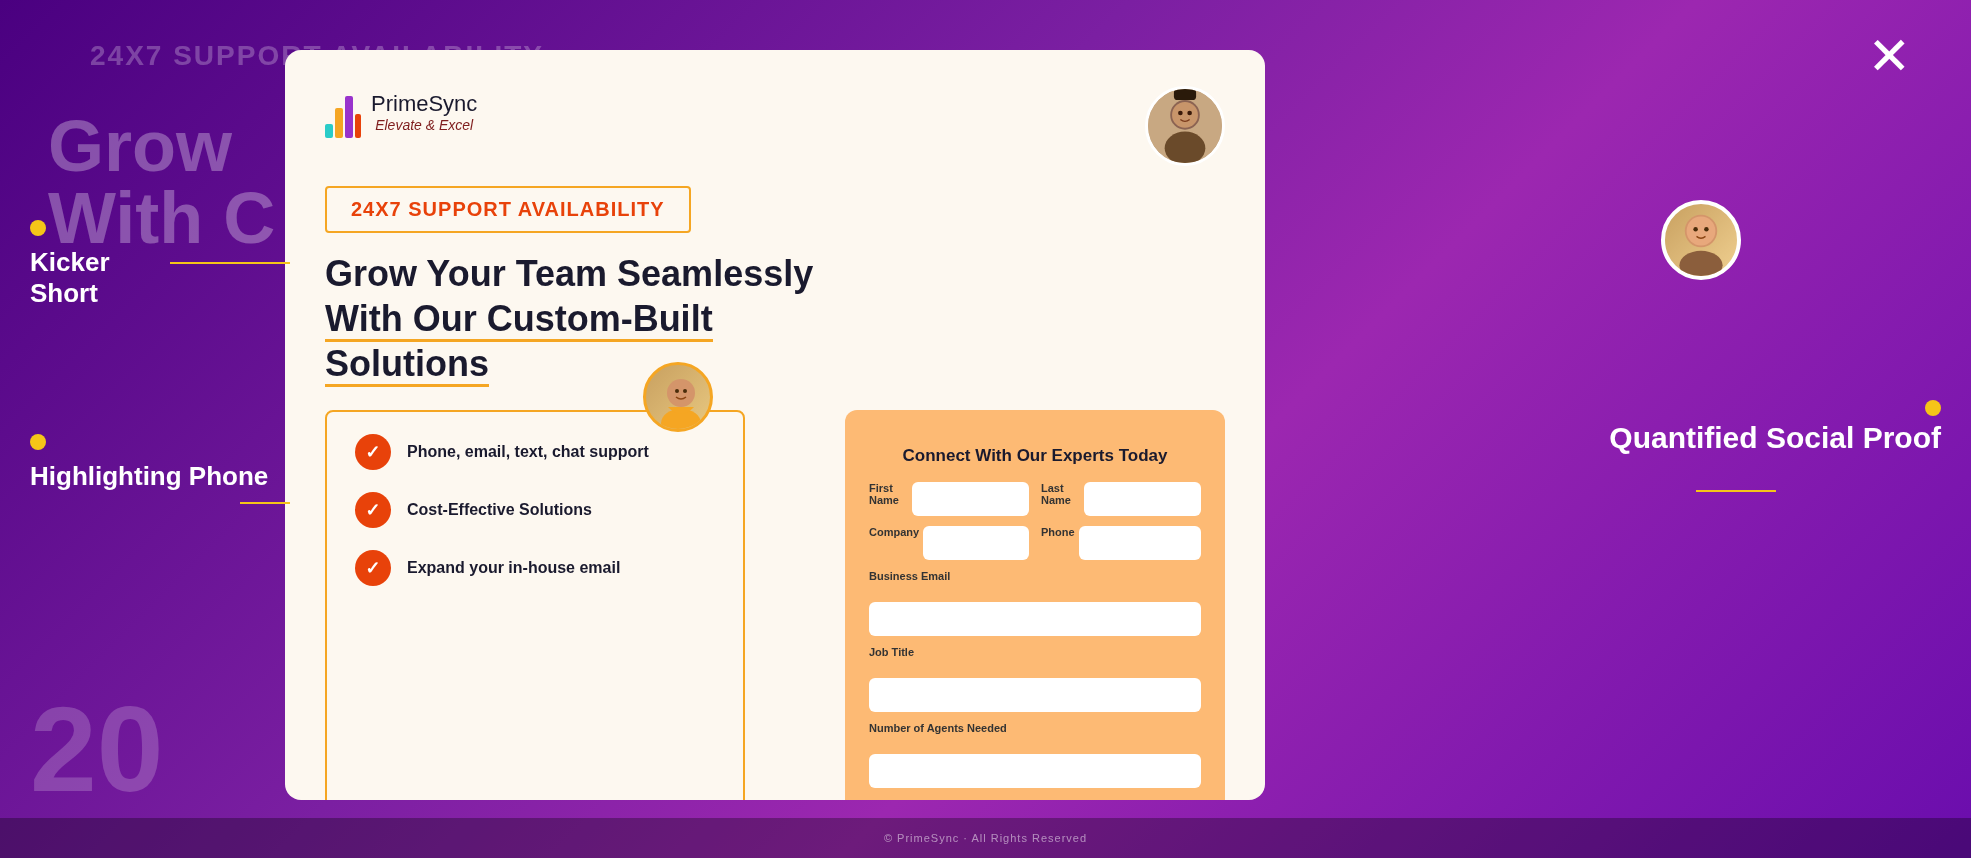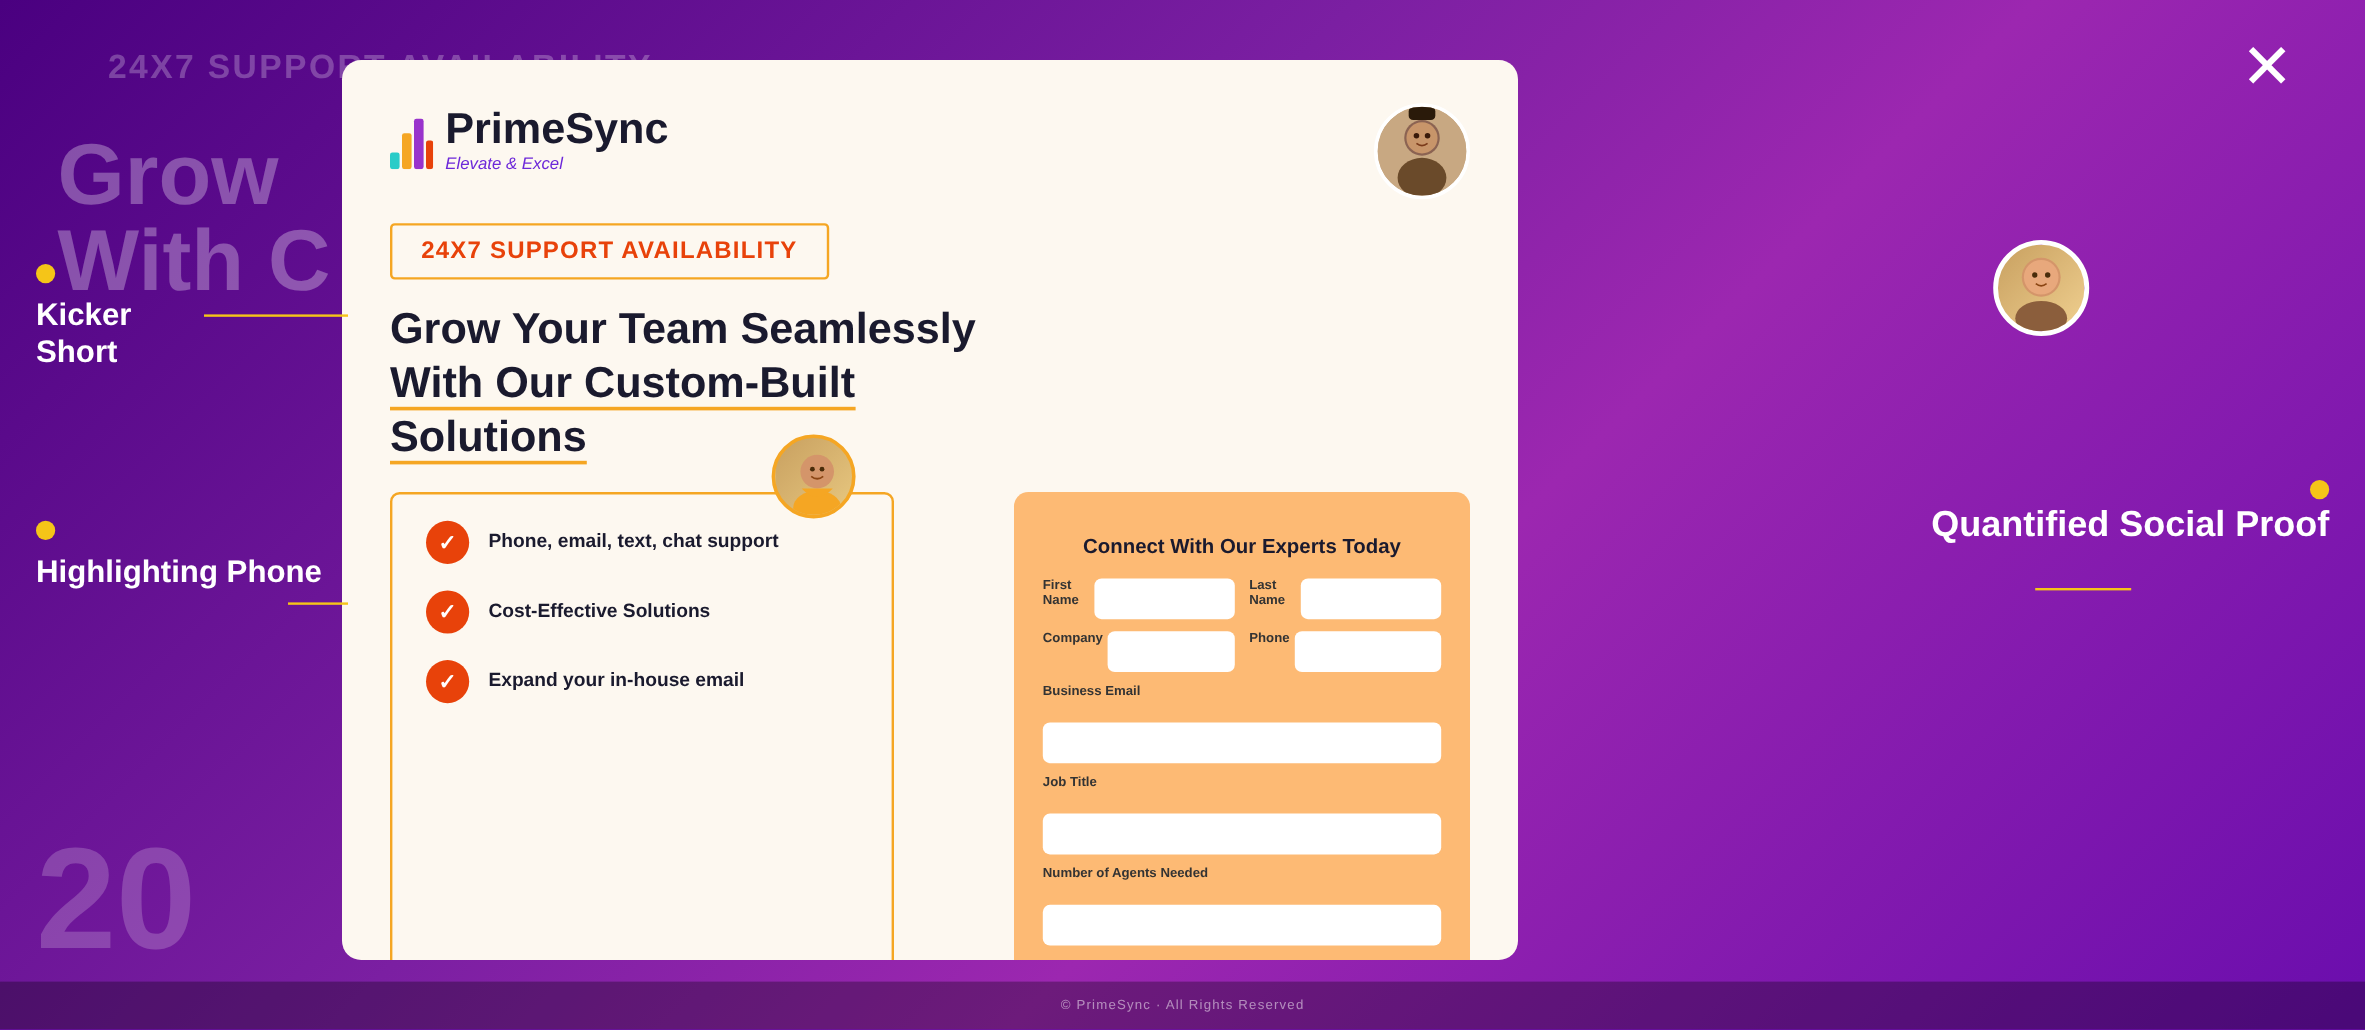--- a/index.html
+++ b/index.html
@@ -123,28 +123,29 @@
       align-items: center;
       gap: 10px;
     }
     .logo-icon {
       display: flex;
       flex-direction: column;
       gap: 2px;
       align-items: center;
     }
     .logo-text-main {
-      font-size: 36px;
-      font-weight: 700;
+      font-size: 22px;
+      font-weight: 400;
       color: #1a1a2e;
     }
     .logo-text-sub {
       font-size: 14px;
-      color: #6d28d9;
+      color: #7f1d1d;
       font-style: italic;
+      text-align: center;
     }
 
     
     .avatar-top {
       width: 80px;
       height: 80px;
       border-radius: 50%;
       background: #c8a882;
       overflow: hidden;
       border: 3px solid #fff;

